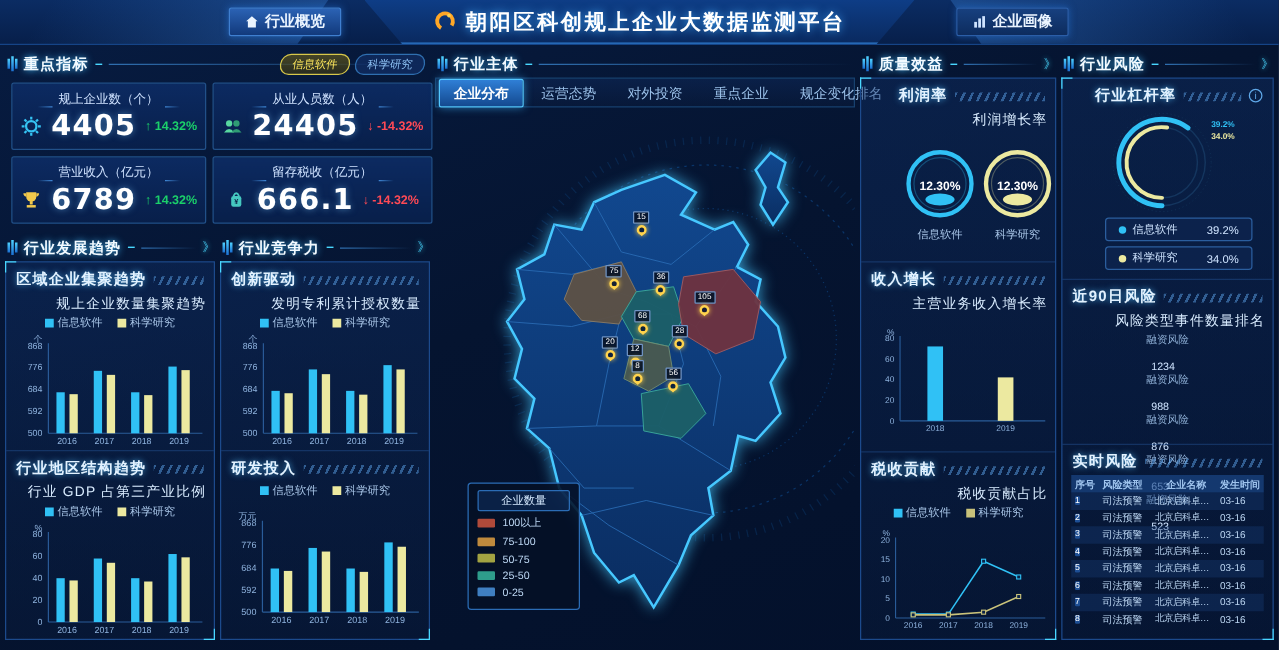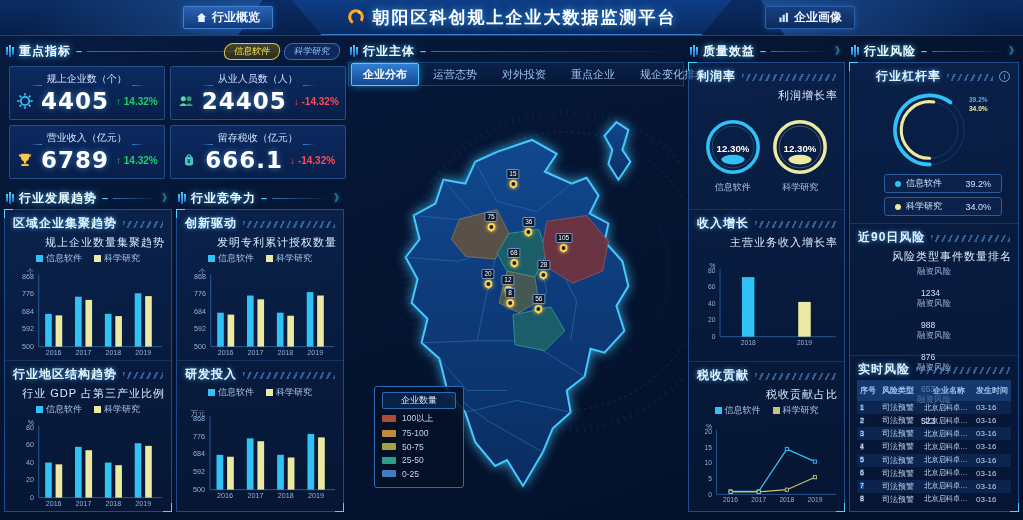--- a/index.html
+++ b/index.html
@@ -83,21 +83,21 @@
   .hrow .hfill{height:100%;border-radius:3px;background:linear-gradient(90deg,#1c6fd1,#4fd2ff);}
   .hrow .hval{width:26px;flex:none;color:#cfe4ff;text-align:left;}
   
   .pills{display:flex;flex-direction:column;gap:4px;align-items:center;padding-bottom:5px;}
   .pill{display:flex;align-items:center;gap:6px;border:1px solid #2b5e9e;border-radius:3px;padding:2px 10px;font-size:9px;color:#cfe4ff;width:118px;justify-content:space-between;background:rgba(15,40,85,.5);}
   .pill .pd{display:flex;align-items:center;gap:5px;}
   .pill i{display:block;width:6px;height:6px;border-radius:50%;}
   
   .rt-table{flex:1;display:flex;flex-direction:column;font-size:8px;min-height:0;overflow:hidden;padding:1px 1px 3px;}
   .rt-head,.rt-row{display:grid;grid-template-columns:20px 40px 1fr 32px;align-items:center;column-gap:2px;padding:0 3px;}
-  .rt-head{background:rgba(28,74,140,.65);color:#9fc4ee;height:21px;font-weight:bold;flex:none;}
+  .rt-head{background:rgba(28,74,140,.65);color:#9fc4ee;height:14px;font-weight:bold;flex:none;}
   .rt-row{height:13.5px;color:#bcd6f2;white-space:nowrap;cursor:pointer;}
   .rt-row:nth-child(even){background:rgba(24,60,118,.38);}
   .rt-row .no{width:11px;height:10px;background:#1d4e94;color:#fff;text-align:center;line-height:10px;border-radius:1px;font-size:7px;}
   .rt-row .co{overflow:hidden;text-overflow:ellipsis;font-size:7.5px;letter-spacing:-.3px;}
   
   .tabs{display:flex;gap:3px;height:24px;flex:none;align-items:center;padding:0 2px;background:linear-gradient(180deg,rgba(14,40,88,.55),rgba(10,28,62,.35));border:1px solid #17416f;}
   .tab{padding:3px 11px;font-size:11px;color:#9cc2ea;cursor:pointer;white-space:nowrap;}
   .tab.active{color:#fff;background:linear-gradient(180deg,#2f7fd6,#14498f);border:1px solid #52c7ff;border-radius:2px;box-shadow:0 0 7px rgba(60,180,255,.6);font-weight:bold;}
   .map-area{position:relative;flex:1;min-height:0;overflow:hidden;}
   .map-area > svg{position:absolute;inset:0;width:100%;height:100%;}
@@ -541,21 +541,21 @@
           <i></i>
           <i></i>
           <i></i>
         </span>
       <span class="t">质量效益</span>
       <span class="dash">–</span>
       <span class="line"></span>
       <span class="more">》</span>
     </div>
     <div class="box">
-      <div class="sec" style="flex:0 0 146px;">
+      <div class="sec" style="flex:0 0 146px;margin-left:22px;">
         <div class="sec-h">
             <span class="t">利润率</span>
             <span class="hatch"></span>
           </div>
         <div class="chart-block">
             <div class="c-title">利润增长率</div>
             <div class="gauges">
               <div class="gauge">
       <svg viewBox="0 0 64 64">
         <circle cx="32" cy="32" r="26" fill="none" stroke="#30c1f5" stroke-width="3.6"></circle>

